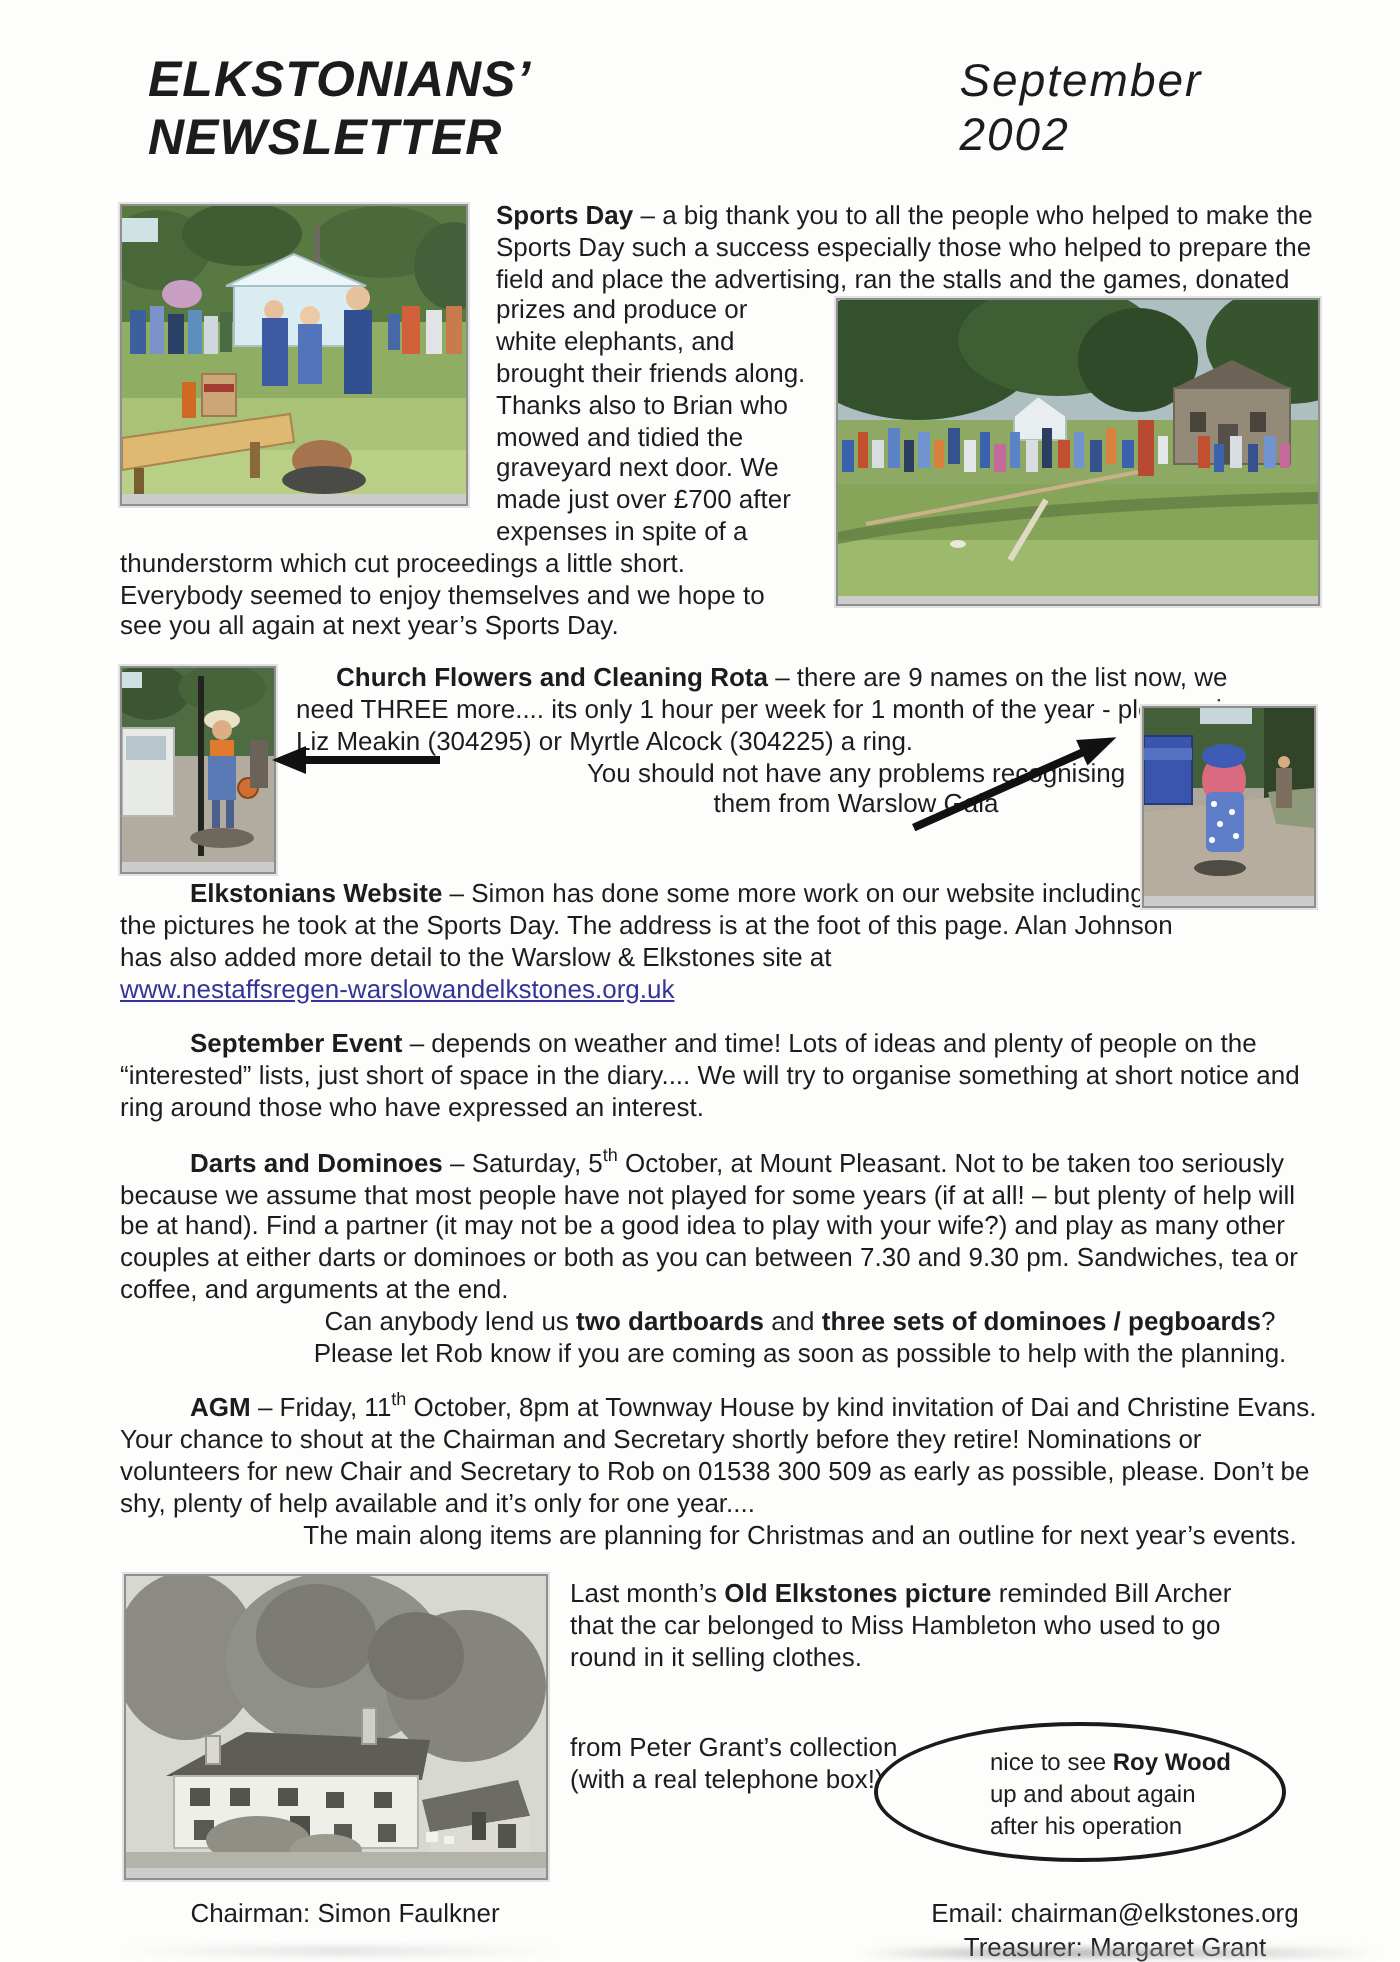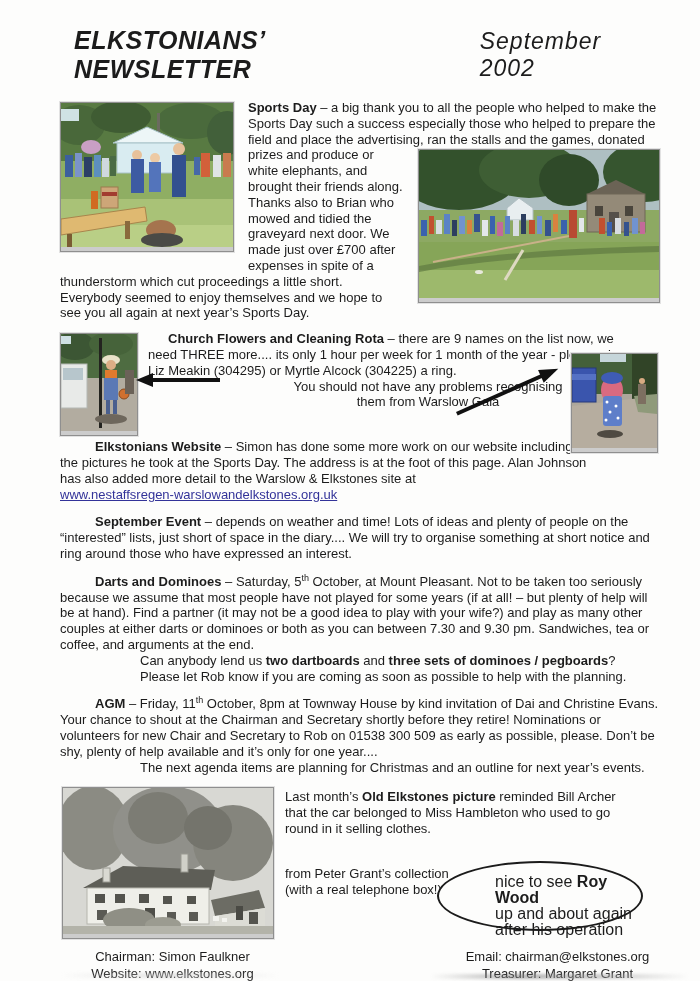--- a/index.html
+++ b/index.html
@@ -11,21 +11,21 @@
   }
   .content{position:absolute;left:60px;top:0;width:600px;}
   
   .masthead{margin-top:26px;display:flex;gap:38px;align-items:baseline;justify-content:space-between;padding-left:14px;}
   .masthead .t1{font-size:25px;font-weight:bold;font-style:italic;letter-spacing:.5px;}
   .masthead .t2{font-size:23px;font-weight:normal;font-style:italic;letter-spacing:1px;}
   
   p{margin:0;font-size:13px;line-height:15.8px;}
   .gap{margin-top:12px;}
   .indent{text-indent:35px;}
-  .sub{display:block;margin-left:45px;}
+  .sub{display:block;margin-left:45px;text-align:center;}
   b{font-weight:bold;}
   sup{font-size:9px;line-height:0;}
   a.doclink{color:#333399;}
   
   .photo{display:block;border:1px solid #8f8f8f;box-shadow:0 0 0 1px #e2e2e2;background:#ccc;}
   .ph-left{float:left;margin:2px 14px 8px 0;}
   .ph-right{float:right;margin:2px 0 6px 12px;}
   .clearfix::after{content:"";display:block;clear:both;}
   .sports{margin-top:16px;}
   
@@ -36,21 +36,21 @@
   .church-centered{width:420px;margin-left:70px;text-align:center;}
   .arrow{position:absolute;}
   .float-spacer{float:right;width:70px;height:34px;}
   
   .bottom{position:relative;margin-top:12px;height:152px;}
   .cottage-photo{position:absolute;left:2px;top:0;}
   .bottom-text{position:absolute;left:225px;top:2px;width:350px;}
   .oval{
     position:absolute;left:377px;top:74px;width:206px;height:70px;
     border:2px solid #1b1b1b;border-radius:50%;
-    box-sizing:border-box;padding:11px 0 0 56px;font-size:16px;line-height:15.8px;
+    box-sizing:border-box;padding:11px 0 0 56px;font-size:12px;line-height:15.8px;
     background:#fdfdfc;
   }
   
   .footer{display:flex;margin-top:10px;font-size:13px;line-height:16.5px;}
   .fcol{text-align:center;}
   .fcol.c1{width:225px;}
   .fcol.c2{width:170px;margin-top:44px;}
   .fcol.c3{width:205px;}
   .smudge{position:absolute;height:5px;filter:blur(1.5px);opacity:.55;}
   .smudge.a{left:430px;bottom:2px;width:260px;background:linear-gradient(90deg,transparent,#7b7b7b,#a5a5a5,transparent);}
@@ -234,21 +234,21 @@
     </p>
 
     <p class="gap indent">
       <b>Darts and Dominoes</b><span> – Saturday, 5</span><sup>th</sup><span> October, at Mount Pleasant.   Not to be taken too seriously because we assume that most people have not played for some years (if at all! – but plenty of help will be at hand).   Find a partner (it may not be a good idea to play with your wife?) and play as many other couples at either darts or dominoes or both as you can between 7.30 and 9.30 pm. Sandwiches, tea or coffee, and arguments at the end.</span>
       <span class="sub"><span>Can anybody lend us </span><b>two dartboards</b><span> and </span><b>three sets of dominoes / pegboards</b><span>?</span></span>
       <span class="sub">Please let Rob know if you are coming as soon as possible to help with the planning.</span>
     </p>
 
     <p class="gap indent">
       <b>AGM</b><span> – Friday, 11</span><sup>th</sup><span> October, 8pm at Townway House by kind invitation of Dai and Christine Evans.   Your chance to shout at the Chairman and Secretary shortly before they retire!   Nominations or volunteers for new Chair and Secretary to Rob on 01538 300 509 as early as possible, please.  Don’t be shy, plenty of help available and it’s only for one year....</span>
-      <span class="sub">The next agenda items are planning for Christmas and an outline for next year’s events.</span>
+      <span class="sub">The main along items are planning for Christmas and an outline for next year’s events.</span>
     </p>
 
     <div class="bottom">
       <span class="photo cottage-photo">
         <svg width="210" height="146" viewBox="0 0 210 146">
           <rect width="210" height="146" fill="#d8d8d3"></rect>
           <ellipse cx="30" cy="40" rx="36" ry="42" fill="#8b8b83"></ellipse>
           <ellipse cx="105" cy="42" rx="55" ry="44" fill="#90908a"></ellipse>
           <ellipse cx="95" cy="30" rx="30" ry="26" fill="#7c7c74"></ellipse>
           <ellipse cx="170" cy="55" rx="40" ry="38" fill="#85857d"></ellipse>
@@ -289,21 +289,20 @@
       <div class="oval">
         <span><span>nice to see </span><b>Roy Wood</b></span><br>
         <span>up and about again</span><br>
         <span>after his operation</span>
       </div>
     </div>
 
     <div class="footer">
       <div class="fcol c1">
         <div>Chairman: Simon Faulkner</div>
-        <div>Website:  www.elkstones.org</div>
       </div>
       <div class="fcol c2">
         <div>Secretary:  Rob Faulkner</div>
         <div>Hotline: 01538 303 914</div>
       </div>
       <div class="fcol c3">
         <div>Email: chairman@elkstones.org</div>
         <div>Treasurer: Margaret Grant</div>
       </div>
     </div>

